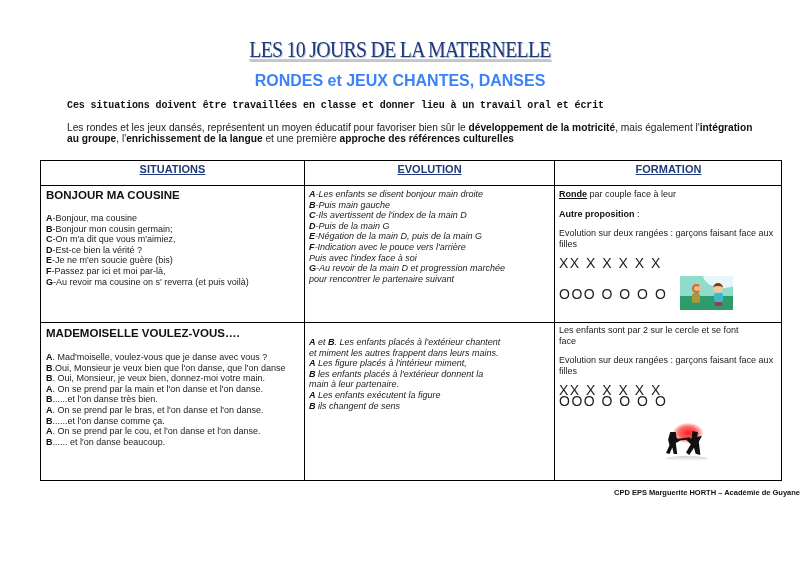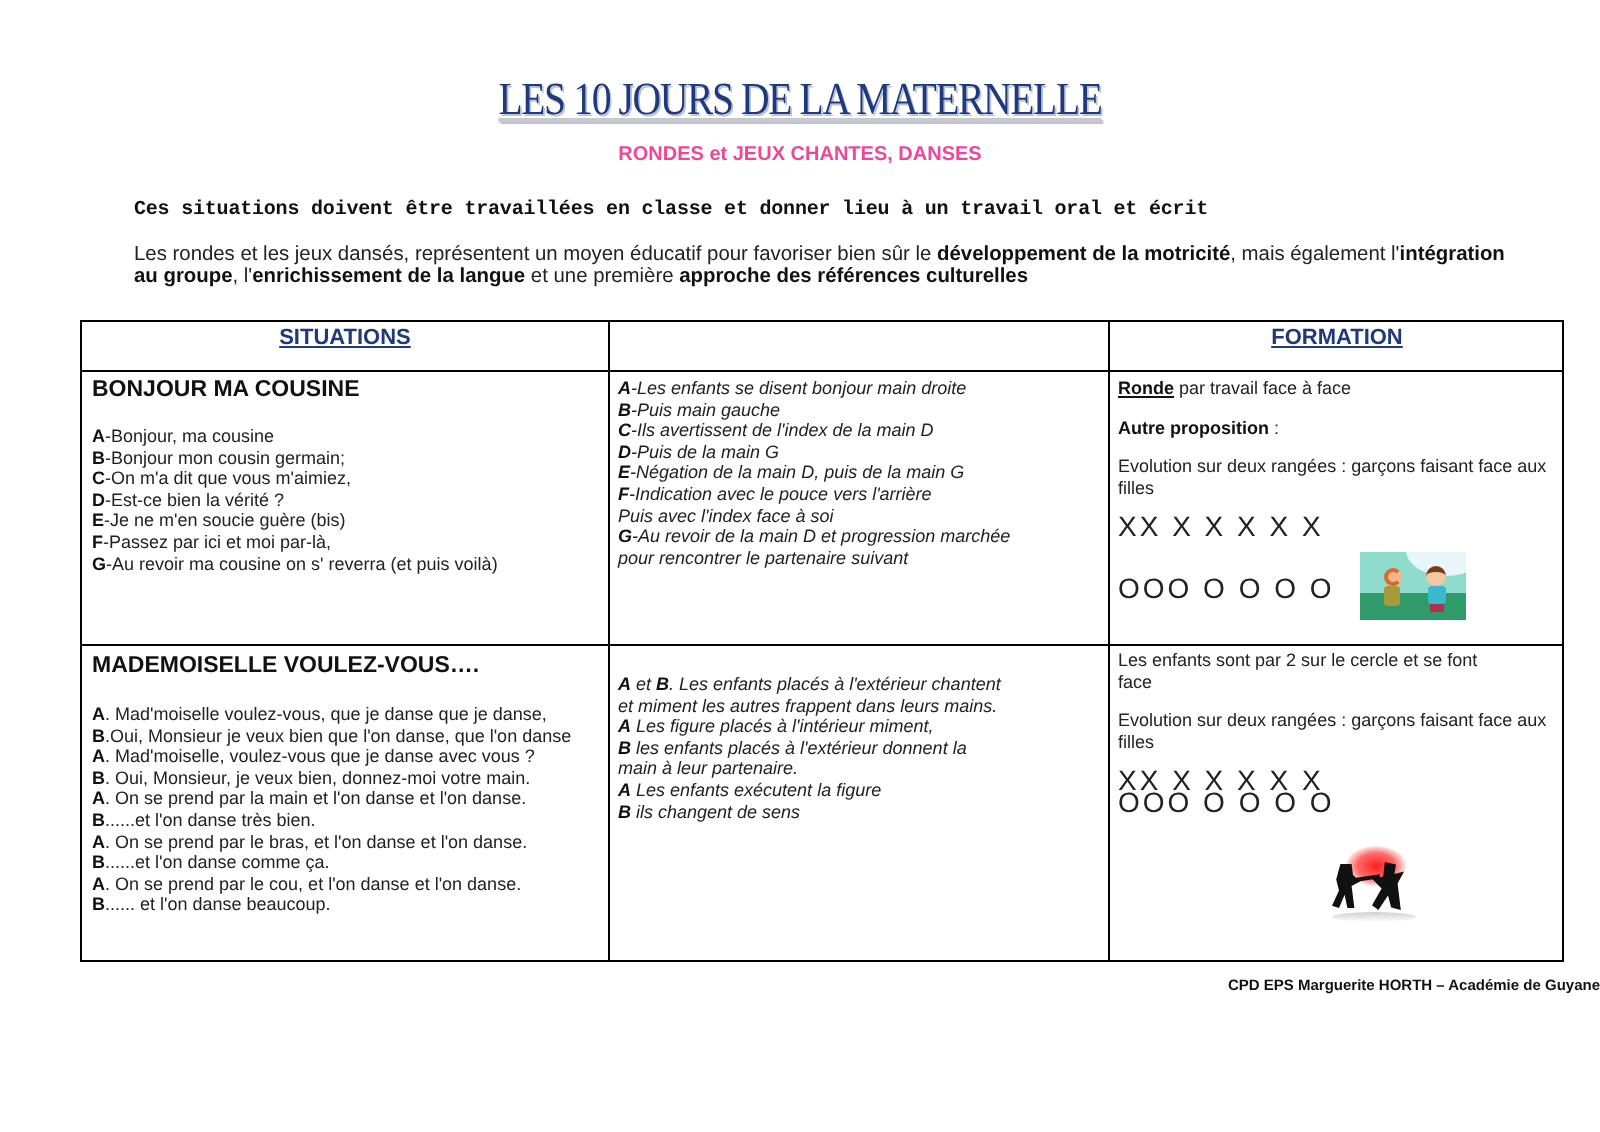--- a/index.html
+++ b/index.html
@@ -8,21 +8,21 @@
 
     .main-title {
       position: absolute; left: 0; width: 800px; top: 37px; text-align: center;
       font-family: "Liberation Serif", serif; font-size: 23px; letter-spacing: -0.8px;
       color: #1f3a7a; transform: scaleX(0.86); transform-origin: center;
       text-shadow: 1px 1px 0 #b9c2d8;
     }
     .main-title span { text-decoration: underline; text-decoration-color: #c9c9c9; text-underline-offset: 2px; }
     .sub-title {
       position: absolute; left: 0; width: 800px; top: 72px; text-align: center;
-      font-weight: bold; font-size: 10px; color: #ec4899;
+      font-weight: bold; font-size: 16px; color: #3b82f6;
     }
     .intro1 {
       position: absolute; left: 67px; top: 100px; font-size: 10px; font-weight: bold; color: #111;
       letter-spacing: -0.1px;
       font-family: Liberation Mono, monospace;
     }
     .intro2 {
       position: absolute; left: 67px; top: 122px; width: 700px; font-size: 10.2px; line-height: 11px; color: #222;
     }
     .intro2 b { color: #111; }
@@ -86,20 +86,21 @@
 <div class="intro1">Ces situations doivent être travaillées en classe et donner lieu à un travail oral et écrit</div>
 <div class="intro2"><span>Les rondes et les jeux dansés, représentent un moyen éducatif pour favoriser bien sûr le </span><b>développement de la motricité</b><span>, mais également l'</span><b>intégration au groupe</b><span>, l'</span><b>enrichissement de la langue</b><span> et une première </span><b>approche des références culturelles</b></div>
 
 <div class="grid">
   <div class="vline" style="left:263px"></div>
   <div class="vline" style="left:513px"></div>
   <div class="hline" style="top:24px"></div>
   <div class="hline" style="top:161px"></div>
 
   <div class="col-head" style="left:0;width:263px"><span>SITUATIONS</span></div>
+  <div class="col-head" style="left:264px;width:249px"><span>EVOLUTION</span></div>
   <div class="col-head" style="left:514px;width:227px"><span>FORMATION</span></div>
 
   <div class="cell" style="left:5px;top:28px;width:255px">
     <div class="song-title">BONJOUR MA COUSINE</div>
     <p><b>A</b><span>-Bonjour, ma cousine</span></p>
     <p><b>B</b><span>-Bonjour mon cousin germain;</span></p>
     <p><b>C</b><span>-On m'a dit que vous m'aimiez,</span></p>
     <p><b>D</b><span>-Est-ce bien la vérité ?</span></p>
     <p><b>E</b><span>-Je ne m'en soucie guère (bis)</span></p>
     <p><b>F</b><span>-Passez par ici et moi par-là,</span></p>
@@ -112,36 +113,35 @@
     <p><b>C</b><span>-Ils avertissent de l'index de la main D</span></p>
     <p><b>D</b><span>-Puis de la main G</span></p>
     <p><b>E</b><span>-Négation de la main D, puis de la main G</span></p>
     <p><b>F</b><span>-Indication avec le pouce vers l'arrière</span></p>
     <p><span>Puis avec l'index face à soi</span></p>
     <p><b>G</b><span>-Au revoir de la main D et progression marchée</span></p>
     <p><span>pour rencontrer le partenaire suivant</span></p>
   </div>
 
   <div class="cell" style="left:518px;top:28px;width:220px">
-    <p><b style="text-decoration:underline">Ronde</b><span> par travail face à face</span></p>
+    <p><b style="text-decoration:underline">Ronde</b><span> par couple face à leur</span></p>
     <div class="gap"></div>
     <p><b>Autre proposition</b><span> :</span></p>
     <div class="gap"></div>
     <p>Evolution sur deux rangées : garçons faisant face aux filles</p>
     <div class="gap"></div>
     <p class="marks">XX X X X  X  X</p>
     <div style="height:20px"></div>
     <p class="marks">OOO O O O O</p>
   </div>
 
   <div class="cell" style="left:5px;top:166px;width:255px">
     <div class="song-title" style="margin-bottom:12px">MADEMOISELLE VOULEZ-VOUS….</div>
-    <p><b>A</b><span>. Mad'moiselle voulez-vous, que je danse que je danse,</span></p>
+    <p><b>A</b><span>. Mad'moiselle, voulez-vous que je danse avec vous ?</span></p>
     <p><b>B</b><span>.Oui, Monsieur je veux bien que l'on danse, que l'on danse</span></p>
-    <p><b>A</b><span>. Mad'moiselle, voulez-vous que je danse avec vous ?</span></p>
     <p><b>B</b><span>. Oui, Monsieur, je veux bien, donnez-moi votre main.</span></p>
     <p><b>A</b><span>. On se prend par la main et l'on danse et l'on danse.</span></p>
     <p><b>B</b><span>......et l'on danse très bien.</span></p>
     <p><b>A</b><span>. On se prend par le bras, et l'on danse et l'on danse.</span></p>
     <p><b>B</b><span>......et l'on danse comme ça.</span></p>
     <p><b>A</b><span>. On se prend par le cou, et l'on danse et l'on danse.</span></p>
     <p><b>B</b><span>...... et l'on danse beaucoup.</span></p>
   </div>
 
   <div class="cell italic" style="left:268px;top:176px;width:244px">

